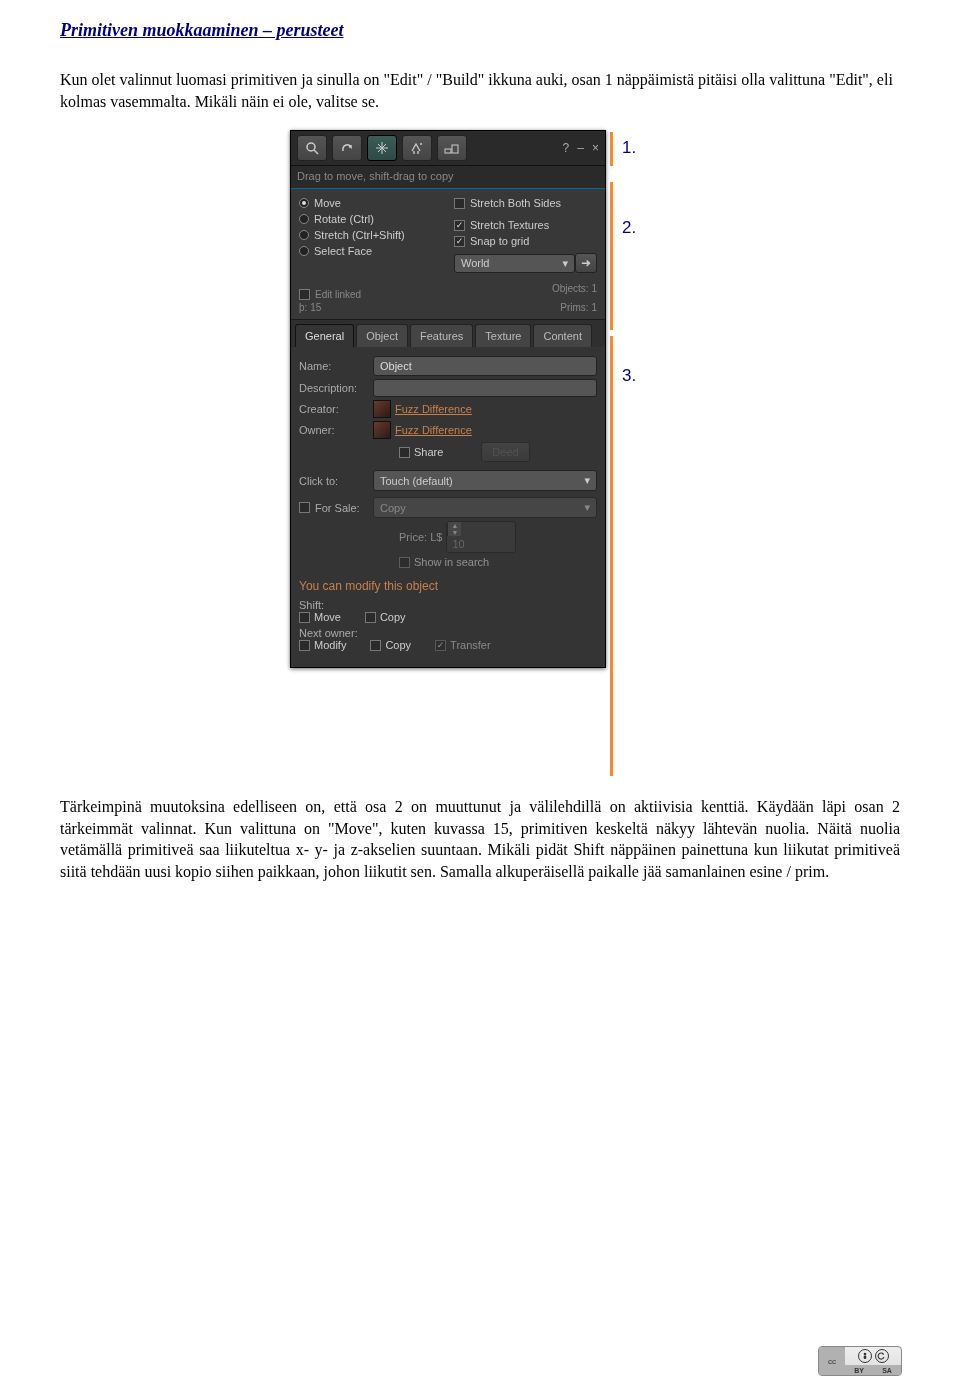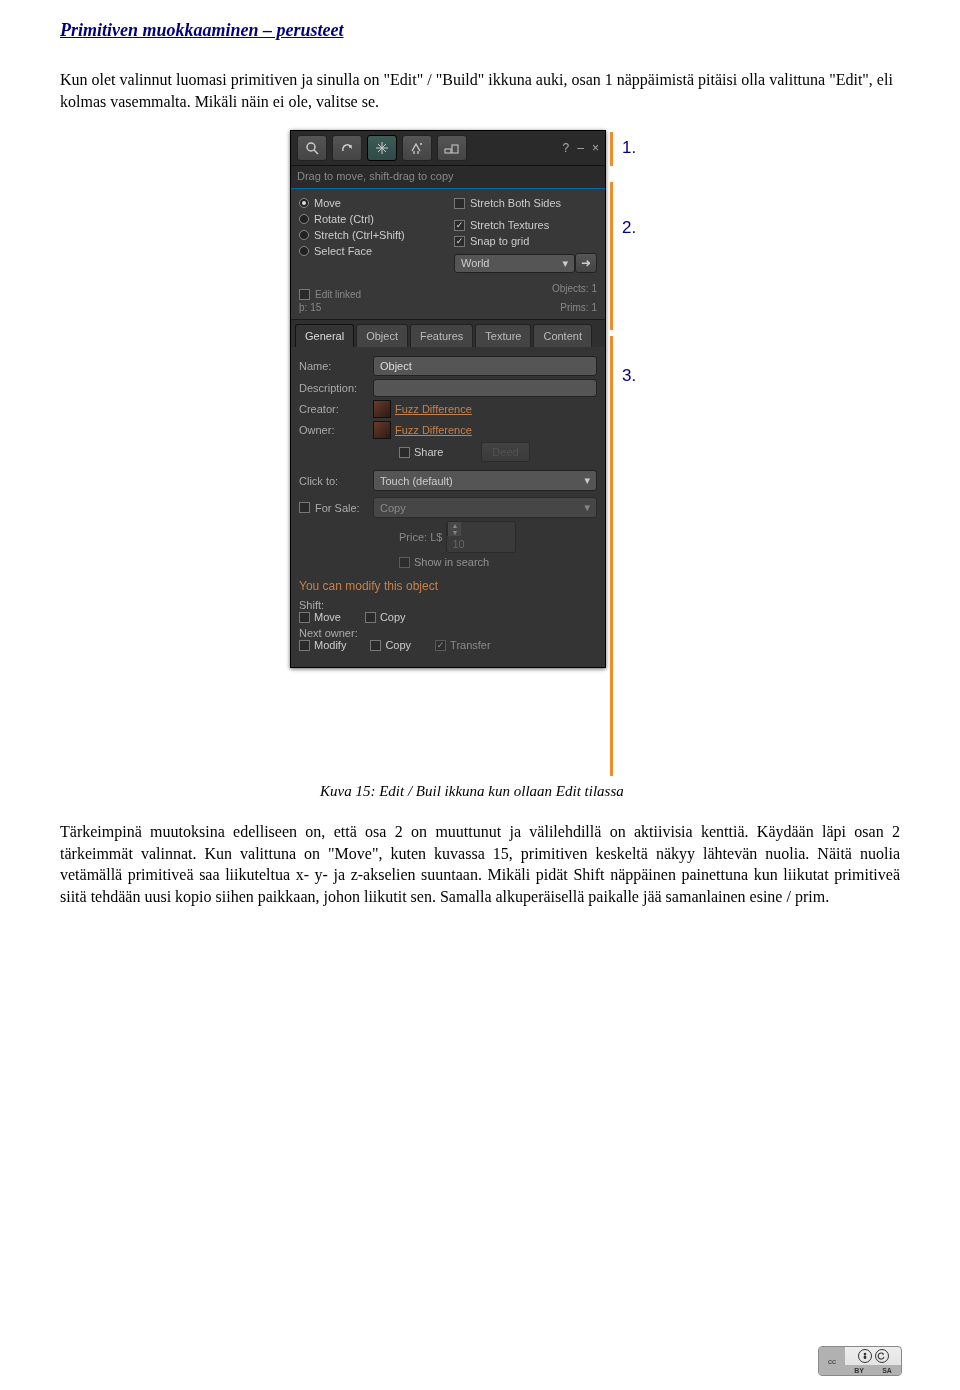--- a/index.html
+++ b/index.html
@@ -425,21 +425,20 @@
     <div class="mark" style="height:154px;">
       <div class="bar" style="height:148px;"></div>
       <span style="position:relative;top:36px;">2.</span>
     </div>
     <div class="mark" style="height:440px;">
       <div class="bar" style="height:440px;"></div>
       <span style="position:relative;top:30px;">3.</span>
     </div>
   </div>
 
-  <div class="caption">Kuva 15: Edit / Buil ikkuna kun ollaan Edit tilassa</div>
 </div>
 
 <p class="body-text">Tärkeimpinä muutoksina edelliseen on, että osa 2 on muuttunut ja välilehdillä on aktiivisia kenttiä. Käydään läpi osan 2 tärkeimmät valinnat. Kun valittuna on "Move", kuten kuvassa 15, primitiven keskeltä näkyy lähtevän nuolia. Näitä nuolia vetämällä primitiveä saa liikuteltua x- y- ja z-akselien suuntaan. Mikäli pidät Shift näppäinen painettuna kun liikutat primitiveä siitä tehdään uusi kopio siihen paikkaan, johon liikutit sen. Samalla alkuperäisellä paikalle jää samanlainen esine / prim.</p>
 
 <div class="cc-badge">
   <div class="cc-left">cc</div>
   <div class="cc-right">
     <div class="cc-icons">
       <div class="cc-ico">
         <svg width="8" height="8" viewBox="0 0 8 8">

